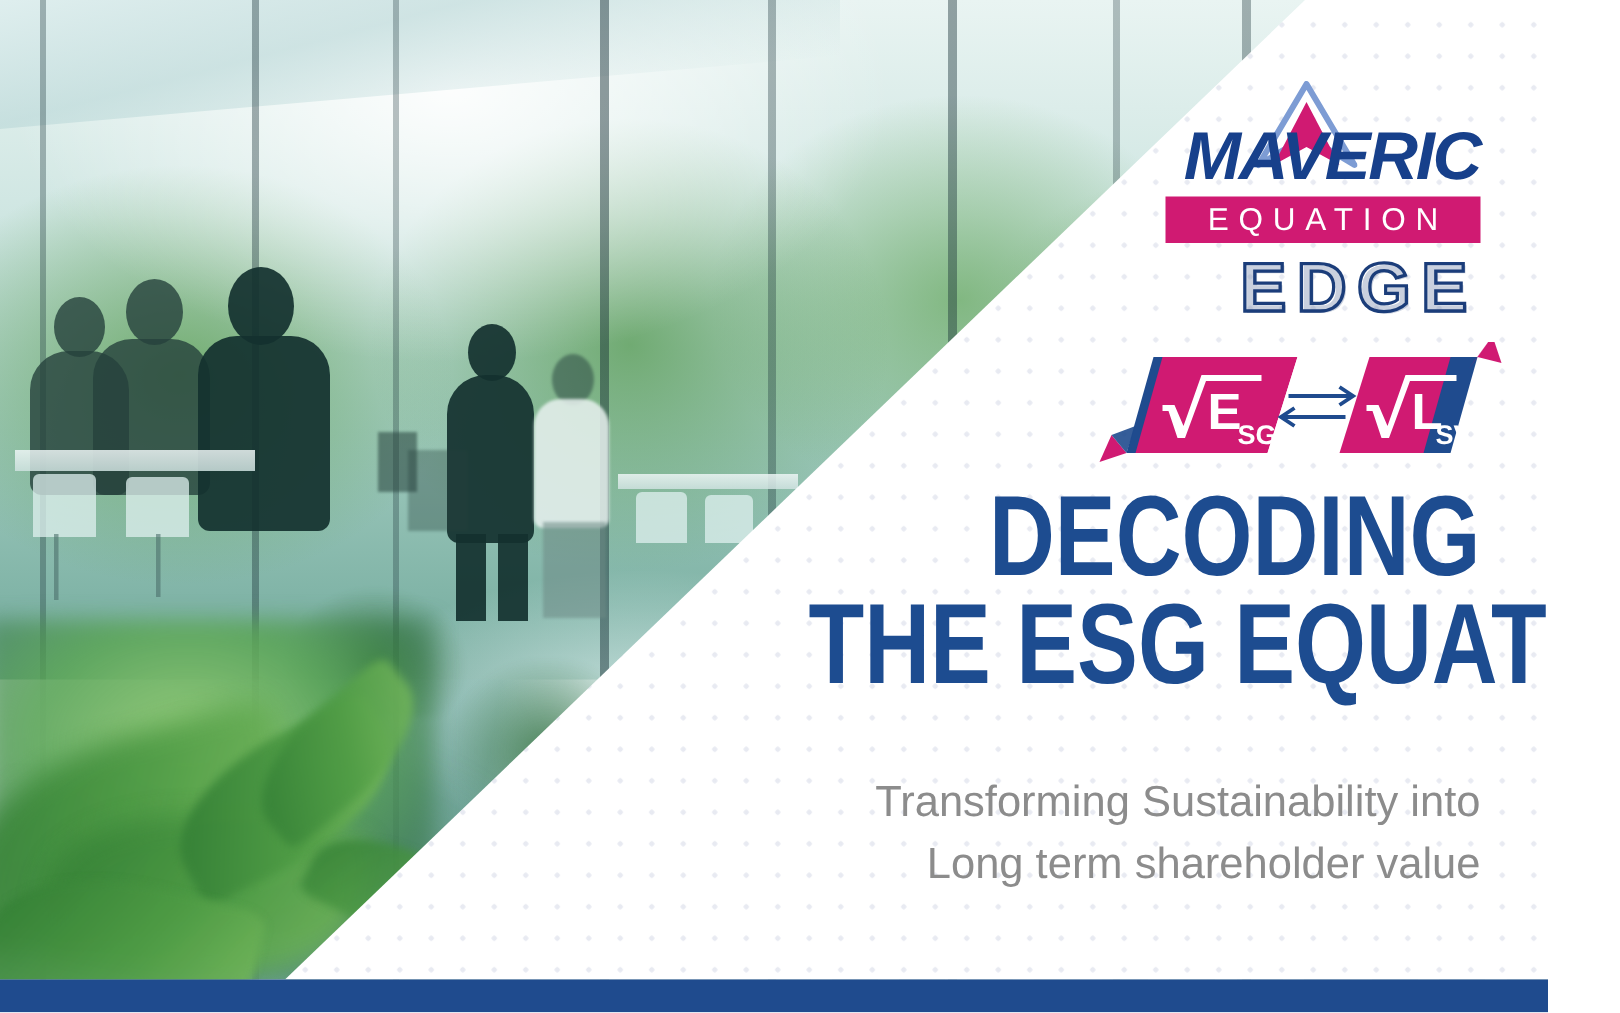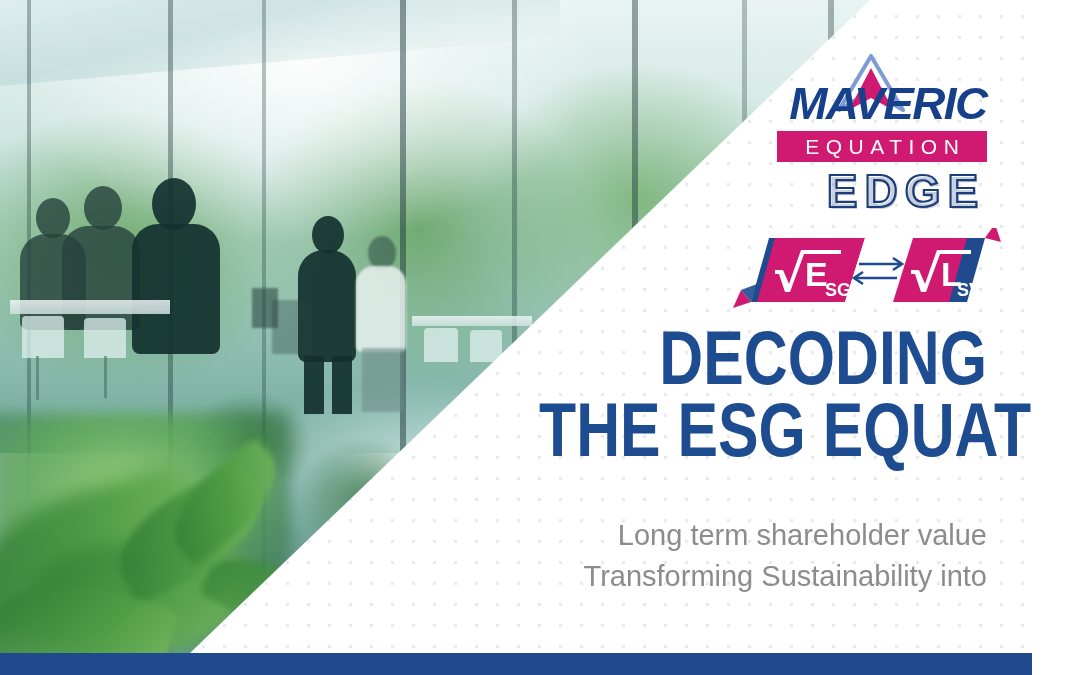--- a/index.html
+++ b/index.html
@@ -311,19 +311,19 @@
       <text x="240" y="68" font-family="Liberation Sans, sans-serif" font-size="18" font-weight="700" fill="#ffffff">SV</text>
     </g>
   </svg>
 
   <div class="title">
     <span class="title-line">DECODING</span>
     <span class="title-line">THE ESG EQUATION</span>
   </div>
 
   <div class="subtitle">
+    <span>Transforming Sustainability into</span>
     <span>Long term shareholder value</span>
-    <span>Transforming Sustainability into</span>
   </div>
 
   <div class="bottom-bar"></div>
 
 </div>
 
 </body></html>

